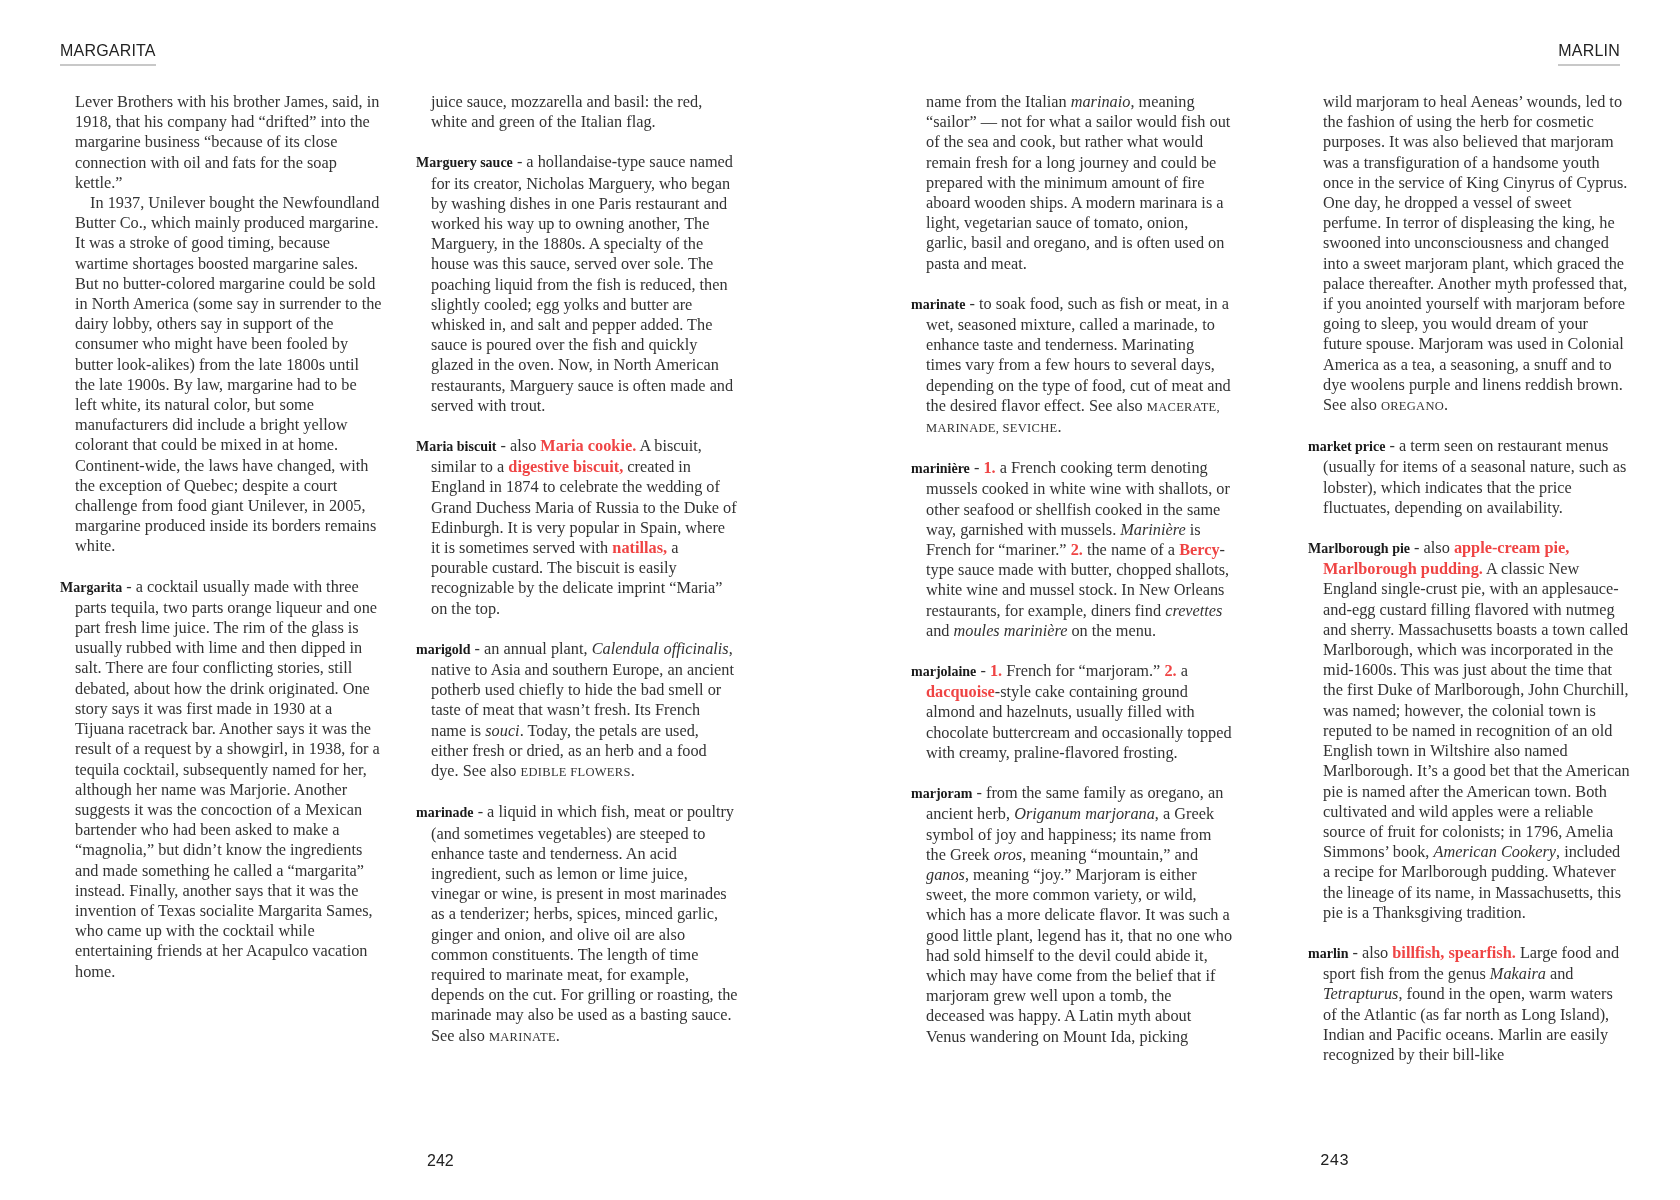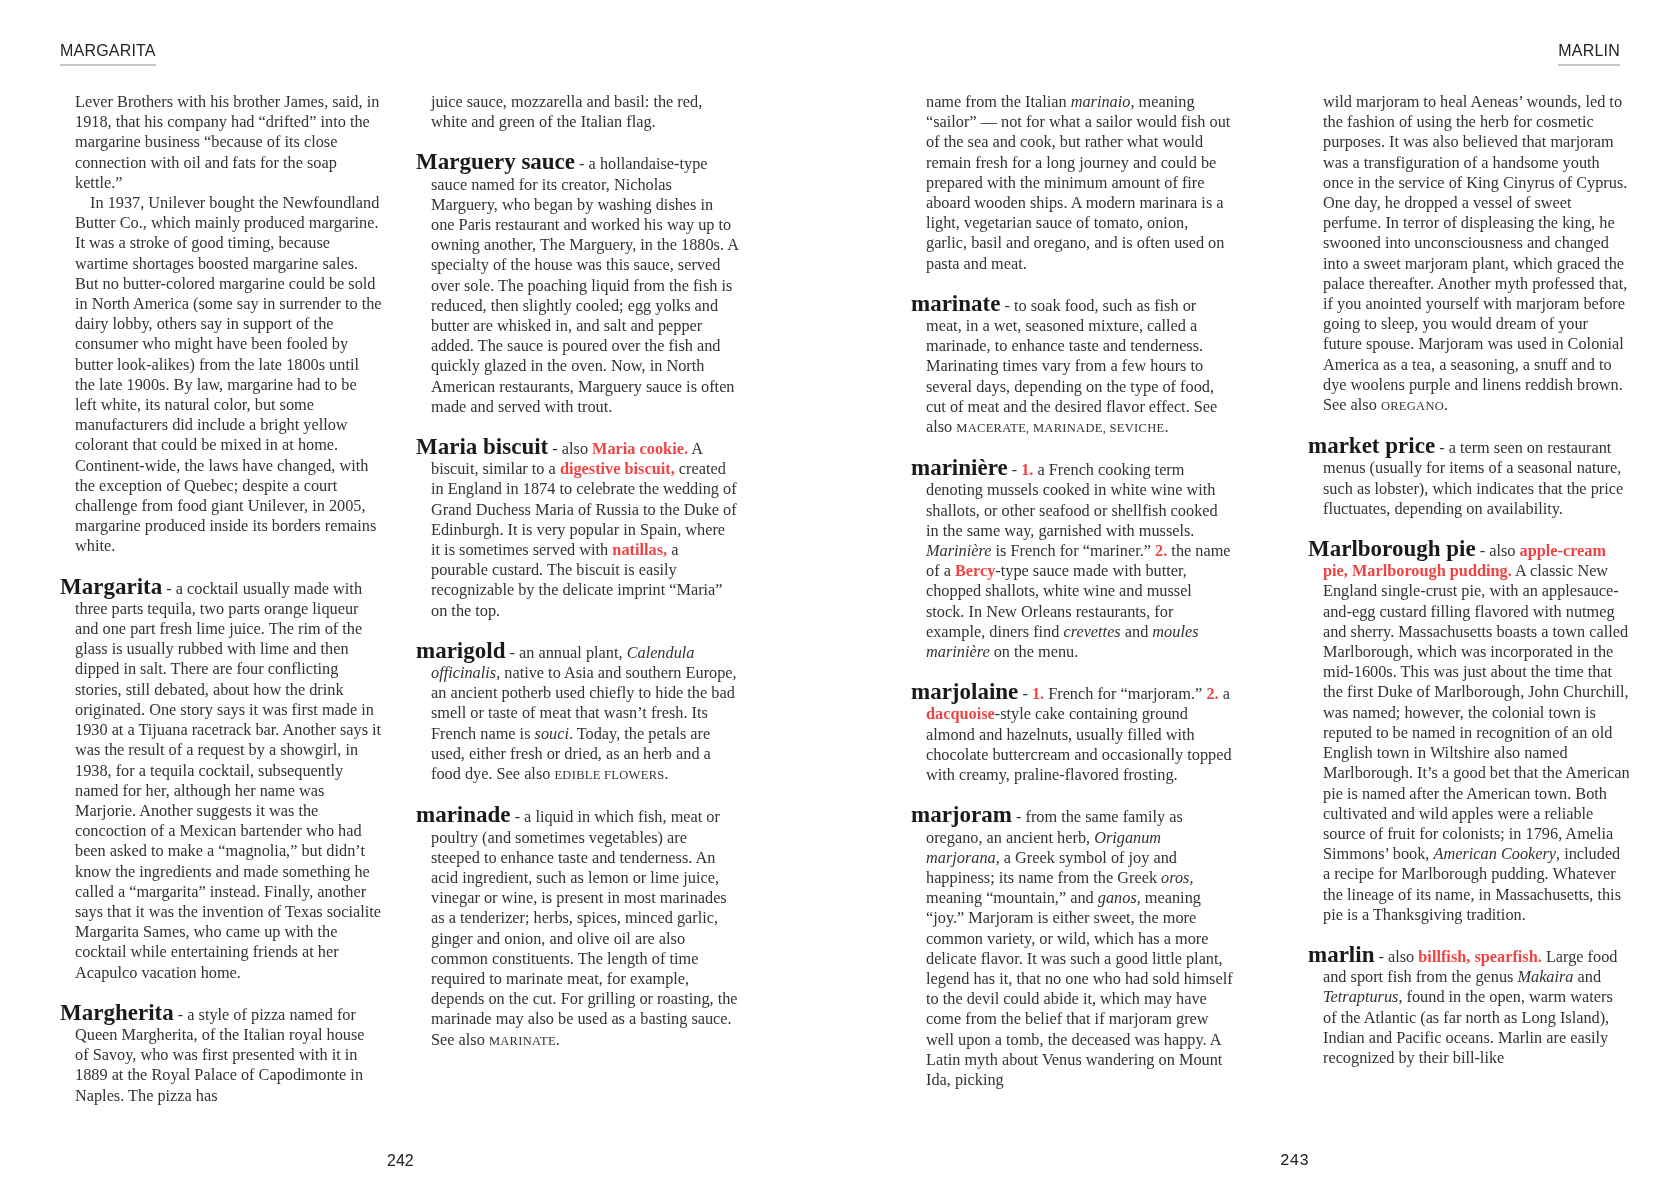--- a/index.html
+++ b/index.html
@@ -19,42 +19,41 @@
     font-family: "Liberation Serif", serif; font-size: 16.3px; line-height: 20.2px; color: #333; margin-top: 8px;
   }
   #col1 { left: 60px; }
   #col2 { left: 416px; }
   #col3 { left: 911px; }
   #col4 { left: 1308px; }
   .para { margin: 0 0 20px 15px; }
   .para.cont { margin-bottom: 0; }
   .para.indent-first { text-indent: 15px; }
   .entry { margin: 0 0 20px 0; padding-left: 15px; text-indent: -15px; }
-  .hw { font-weight: bold; font-size: 23px; color: #1a1a1a; }
+  .hw { font-weight: bold; font-size: 14px; color: #1a1a1a; }
   .b { font-weight: bold; color: #ef4444; }
   .i { font-style: italic; }
   .sc { font-size: 12.5px; letter-spacing: 0.3px; }
   .page-num {
     position: absolute; top: 1152px; font-family: "Liberation Sans", sans-serif;
-    font-size: 16px; color: #222;
+    font-size: 16px; color: #222; margin-left: 40px;
   }
   #pn-left { left: 387px; }
   #pn-right { left: 1280px; font-family: Liberation Mono, monospace; }
 </style>
 </head>
 <body>
 
 <div id="rh-left" class="running-head">MARGARITA</div>
 <div id="rh-right" class="running-head">MARLIN</div>
 
 <div id="col1" class="col">
   <p class="para cont">Lever Brothers with his brother James, said, in 1918, that his company had “drifted” into the margarine business “because of its close connection with oil and fats for the soap kettle.”</p>
   <p class="para indent-first">In 1937, Unilever bought the Newfoundland Butter Co., which mainly produced margarine. It was a stroke of good timing, because wartime shortages boosted margarine sales. But no butter-colored margarine could be sold in North America (some say in surrender to the dairy lobby, others say in support of the consumer who might have been fooled by butter look-alikes) from the late 1800s until the late 1900s. By law, margarine had to be left white, its natural color, but some manufacturers did include a bright yellow colorant that could be mixed in at home. Continent-wide, the laws have changed, with the exception of Quebec; despite a court challenge from food giant Unilever, in 2005, margarine produced inside its borders remains white.</p>
   <p class="entry"><span class="hw">Margarita</span><span> - a cocktail usually made with three parts tequila, two parts orange liqueur and one part fresh lime juice. The rim of the glass is usually rubbed with lime and then dipped in salt. There are four conflicting stories, still debated, about how the drink originated. One story says it was first made in 1930 at a Tijuana racetrack bar. Another says it was the result of a request by a showgirl, in 1938, for a tequila cocktail, subsequently named for her, although her name was Marjorie. Another suggests it was the concoction of a Mexican bartender who had been asked to make a “magnolia,” but didn’t know the ingredients and made something he called a “margarita” instead. Finally, another says that it was the invention of Texas socialite Margarita Sames, who came up with the cocktail while entertaining friends at her Acapulco vacation home.</span></p>
-  <p class="entry"><span class="hw">Margherita</span><span> - a style of pizza named for Queen Margherita, of the Italian royal house of Savoy, who was first presented with it in 1889 at the Royal Palace of Capodimonte in Naples. The pizza has</span></p>
 </div>
 
 <div id="col2" class="col">
   <p class="para" style="margin-left:15px">juice sauce, mozzarella and basil: the red, white and green of the Italian flag.</p>
   <p class="entry"><span class="hw">Marguery sauce</span><span> - a hollandaise-type sauce named for its creator, Nicholas Marguery, who began by washing dishes in one Paris restaurant and worked his way up to owning another, The Marguery, in the 1880s. A specialty of the house was this sauce, served over sole. The poaching liquid from the fish is reduced, then slightly cooled; egg yolks and butter are whisked in, and salt and pepper added. The sauce is poured over the fish and quickly glazed in the oven. Now, in North American restaurants, Marguery sauce is often made and served with trout.</span></p>
   <p class="entry"><span class="hw">Maria biscuit</span><span> - also </span><span class="b">Maria cookie.</span><span> A biscuit, similar to a </span><span class="b">digestive biscuit,</span><span> created in England in 1874 to celebrate the wedding of Grand Duchess Maria of Russia to the Duke of Edinburgh. It is very popular in Spain, where it is sometimes served with </span><span class="b">natillas,</span><span> a pourable custard. The biscuit is easily recognizable by the delicate imprint “Maria” on the top.</span></p>
   <p class="entry"><span class="hw">marigold</span><span> - an annual plant, </span><span class="i">Calendula officinalis</span><span>, native to Asia and southern Europe, an ancient potherb used chiefly to hide the bad smell or taste of meat that wasn’t fresh. Its French name is </span><span class="i">souci</span><span>. Today, the petals are used, either fresh or dried, as an herb and a food dye. See also </span><span class="sc">EDIBLE FLOWERS</span><span>.</span></p>
   <p class="entry"><span class="hw">marinade</span><span> - a liquid in which fish, meat or poultry (and sometimes vegetables) are steeped to enhance taste and tenderness. An acid ingredient, such as lemon or lime juice, vinegar or wine, is present in most marinades as a tenderizer; herbs, spices, minced garlic, ginger and onion, and olive oil are also common constituents. The length of time required to marinate meat, for example, depends on the cut. For grilling or roasting, the marinade may also be used as a basting sauce. See also </span><span class="sc">MARINATE</span><span>.</span></p>
 </div>
 

